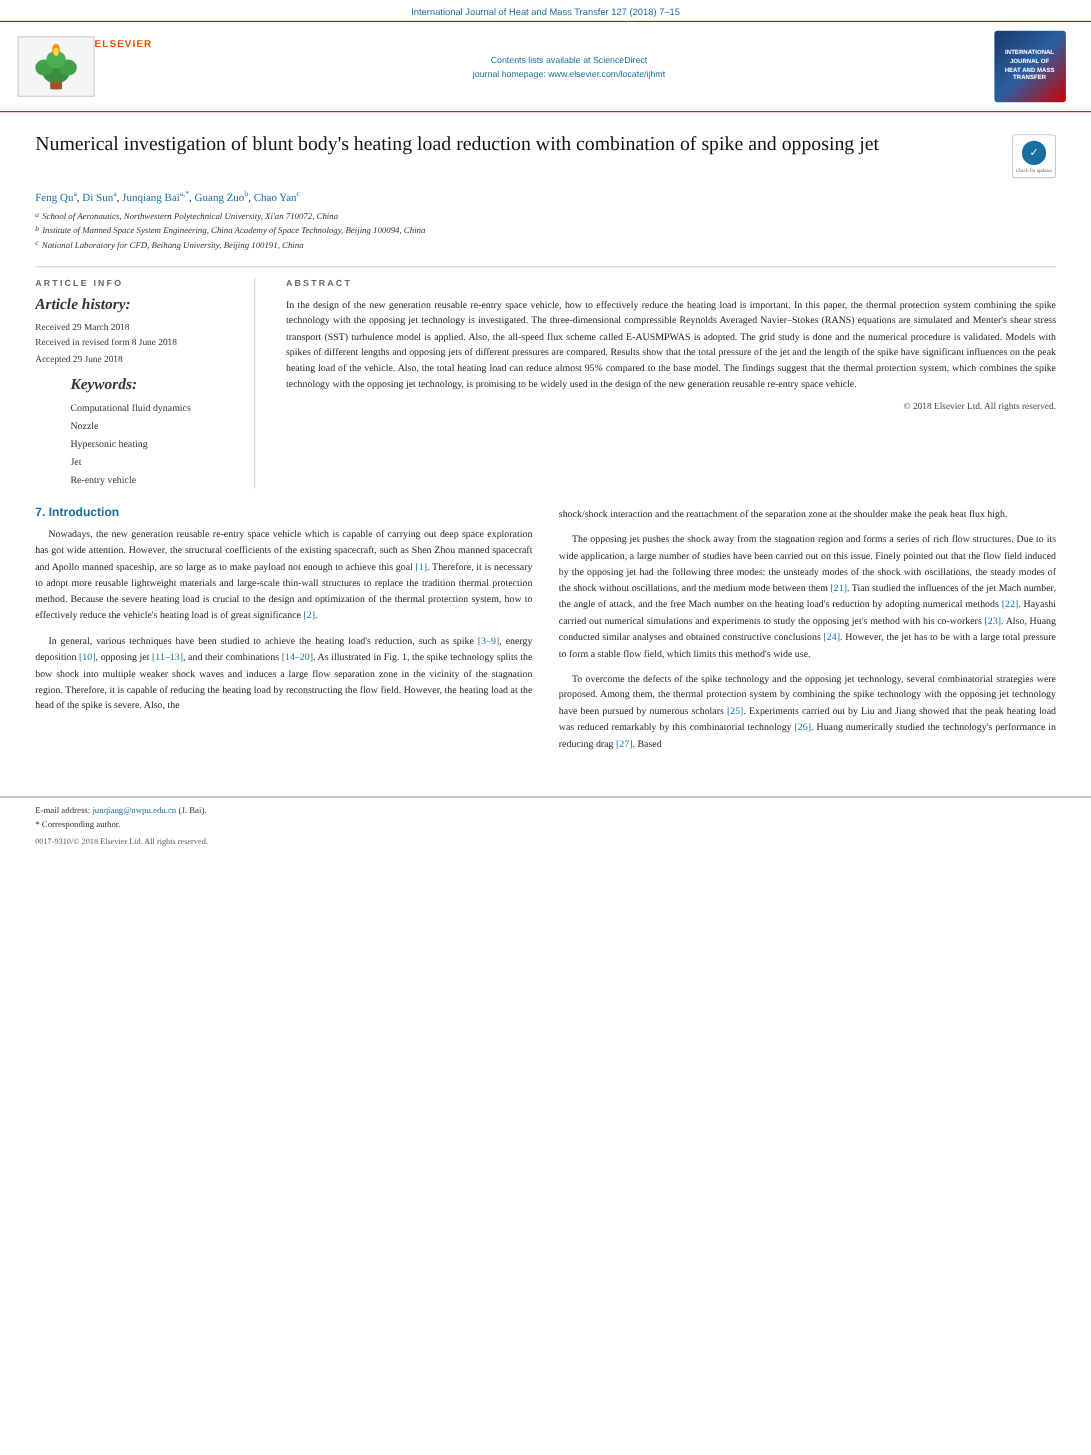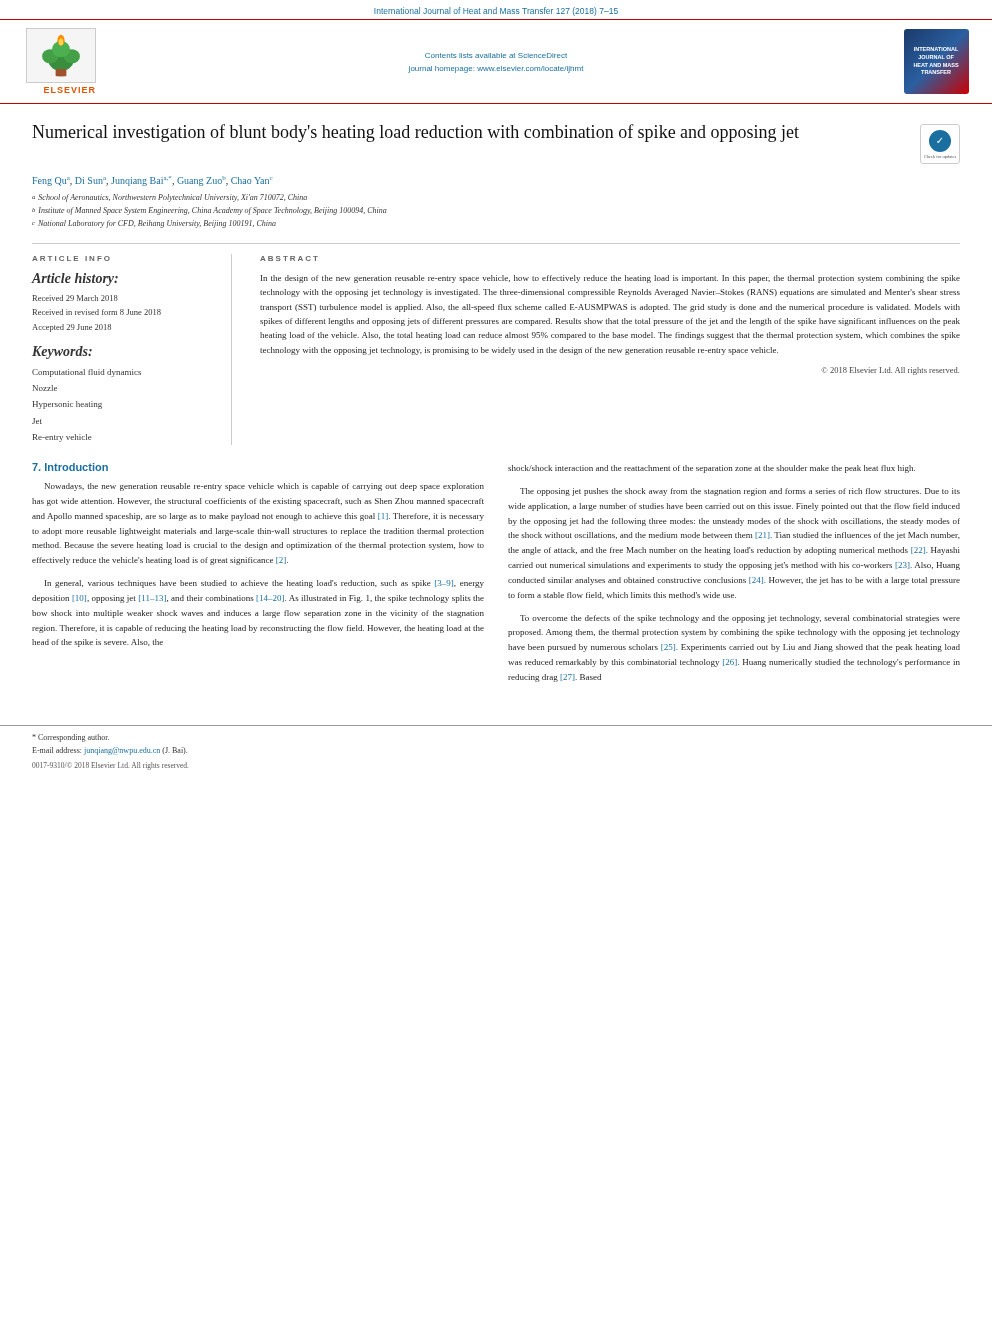--- a/index.html
+++ b/index.html
@@ -25,22 +25,21 @@
     .journal-header {
       display: flex;
       align-items: center;
       border-top: 1.5px solid #c00;
       border-bottom: 1.5px solid #c00;
       padding: 8px 16px;
       gap: 12px;
     }
     .elsevier-logo {
       display: flex;
-      flex-direction: column;
-      align-items: flex-end;
+      align-items: flex-start;
       min-width: 80px;
     }
     .elsevier-logo-top {
       width: 70px;
       height: 55px;
       background: #f5f5f5;
       border: 1px solid #ccc;
       display: flex;
       align-items: center;
       justify-content: center;
@@ -224,21 +223,21 @@
       color: #333;
       margin-bottom: 4px;
       font-weight: bold;
     }
     .info-line {
       font-size: 8.5px;
       color: #333;
       line-height: 1.7;
     }
 
-    .keywords-section { margin-top: 10px; }
+    .keywords-section { margin-top: 10px; margin-left: 32px; }
     .keyword-item {
       font-size: 9px;
       color: #333;
       line-height: 1.8;
     }
 
     .abstract-text {
       font-size: 9px;
       color: #222;
       line-height: 1.6;
@@ -439,23 +438,23 @@
           <p>The opposing jet pushes the shock away from the stagnation region and forms a series of rich flow structures. Due to its wide application, a large number of studies have been carried out on this issue. Finely pointed out that the flow field induced by the opposing jet had the following three modes: the unsteady modes of the shock with oscillations, the steady modes of the shock without oscillations, and the medium mode between them <a class="ref-link">[21]</a>. Tian studied the influences of the jet Mach number, the angle of attack, and the free Mach number on the heating load's reduction by adopting numerical methods <a class="ref-link">[22]</a>. Hayashi carried out numerical simulations and experiments to study the opposing jet's method with his co-workers <a class="ref-link">[23]</a>. Also, Huang conducted similar analyses and obtained constructive conclusions <a class="ref-link">[24]</a>. However, the jet has to be with a large total pressure to form a stable flow field, which limits this method's wide use.</p>
           <p>To overcome the defects of the spike technology and the opposing jet technology, several combinatorial strategies were proposed. Among them, the thermal protection system by combining the spike technology with the opposing jet technology have been pursued by numerous scholars <a class="ref-link">[25]</a>. Experiments carried out by Liu and Jiang showed that the peak heating load was reduced remarkably by this combinatorial technology <a class="ref-link">[26]</a>. Huang numerically studied the technology's performance in reducing drag <a class="ref-link">[27]</a>. Based</p>
         </div>
       </div>
 
     </div>
   </div>
 </div>
 
 <div class="footnote-area">
-  <div class="footnote-text">* Corresponding author.</div>
   <div class="footnote-text">
     <span>E-mail address:</span>
     <a class="footnote-link">junqiang@nwpu.edu.cn</a>
     <span>(J. Bai).</span>
   </div>
+  <div class="footnote-text">* Corresponding author.</div>
 </div>
 
 <div class="bottom-dois">
   <div class="issn-text">0017-9310/© 2018 Elsevier Ltd. All rights reserved.</div>
 </div>
 
 </body></html>

